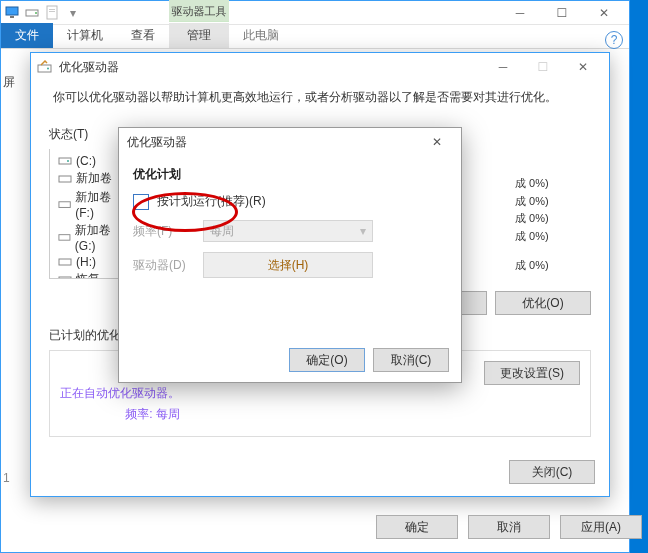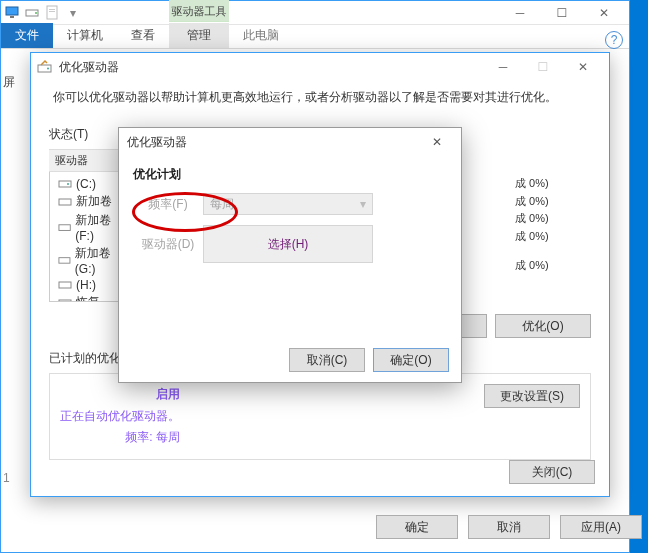--- a/index.html
+++ b/index.html
@@ -60,28 +60,28 @@
   .dlg {
     position:absolute; left:118px; top:127px; width:344px; height:256px;
     background:#fff; border:1px solid #9a9a9a; box-shadow:0 6px 25px rgba(0,0,0,.35);
   }
   .dlg-title { height:28px; display:flex; align-items:center; padding:0 8px; }
   .dlg-title .tt { color:#333; }
   .dlg-close { margin-left:auto; width:32px; height:24px; display:flex; align-items:center; justify-content:center; color:#555;}
   .dlg-body { padding:10px 14px; }
   .dlg-body .h { font-weight:600; color:#222; }
   .form-row { display:flex; align-items:center; margin:10px 0; }
-  .form-row .lbl { width:70px; color:#888;text-align:center; }
+  .form-row .lbl { width:70px; color:#888; }
   .form-row.disabled .lbl, .form-row.disabled .val { color:#a5a5a5; }
   .chk { width:16px; height:16px; border:1px solid #3a77c4; margin-right:8px; display:inline-block; background:#fff; vertical-align:middle; }
   .chk.disabled { border-color:#c5c5c5; background:#eee; position:relative;}
   .chk.disabled::after { content:"✓"; color:#bdbdbd; font-size:11px; position:absolute; left:1px; top:-1px;}
   .select-fake { width:170px; height:22px; border:1px solid #d5d5d5; background:#eee; color:#a5a5a5; padding:2px 6px; display:flex; align-items:center; justify-content:space-between;}
   .select-fake .car { color:#bdbdbd; }
-  .disabled-btn { width:170px; height:38px; border:1px solid #d5d5d5; background:#eee; color:#701a75; display:flex; align-items:center; justify-content:center;}
+  .disabled-btn { width:170px; height:26px; border:1px solid #d5d5d5; background:#eee; color:#a16207; display:flex; align-items:center; justify-content:center;}
   .dlg-footer { position:absolute; bottom:10px; right:12px; display:flex; gap:8px; }
   .dlg-footer .btn { min-width:76px; }
   
   
   .mark {
     position:absolute; left:132px; top:192px; width:106px; height:40px;
     border:3px solid #d20000; border-radius:50%; pointer-events:none;
   }
   
   
@@ -155,21 +155,20 @@
       <div class="win-btn" style="color:#ccc;">☐</div>
       <div class="win-btn">✕</div>
     </div>
   </div>
   <div class="optwin-desc">你可以优化驱动器以帮助计算机更高效地运行，或者分析驱动器以了解是否需要对其进行优化。</div>
 
   <div class="opt-body">
     <div class="section-label">状态(T)</div>
     <div style="display:flex;">
       <div style="flex:0 0 90px;">
-        <div class="drive-header">驱动器</div>
         <div class="drive-list" style="border-top:0;">
           <div class="drive-row">
               <span class="dicon"><svg viewBox="0 0 14 14">
                   <rect x="1" y="4" width="12" height="6" fill="#fff" stroke="#888"></rect>
                   <circle cx="10" cy="7" r="1" fill="#4a9"></circle>
                 </svg></span>
               <span>(C:)</span>
             </div>
           <div class="drive-row">
               <span class="dicon"><svg viewBox="0 0 14 14">
@@ -241,34 +240,38 @@
 </div>
 
 <div class="dlg">
   <div class="dlg-title">
     <span class="tt">优化驱动器</span>
     <div class="dlg-close">✕</div>
   </div>
   <div class="dlg-body">
     <div class="h">优化计划</div>
 
+    <div class="form-row">
+      <span class="chk"></span>
+      <span style="color:#333;">按计划运行(推荐)(R)</span>
+    </div>
 
     <div class="form-row disabled">
       <span class="lbl">频率(F)</span>
       <div class="select-fake">
         <span>每周</span>
         <span class="car">▾</span>
       </div>
     </div>
 
 
     <div class="form-row disabled">
       <span class="lbl">驱动器(D)</span>
       <div class="disabled-btn">选择(H)</div>
     </div>
   </div>
   <div class="dlg-footer">
+    <button class="btn" style="border-color:#6fa3da;">确定(O)</button>
     <button class="btn">取消(C)</button>
-    <button class="btn" style="border-color:#6fa3da;">确定(O)</button>
   </div>
 </div>
 
 <div class="mark"></div>
 
 </body></html>

